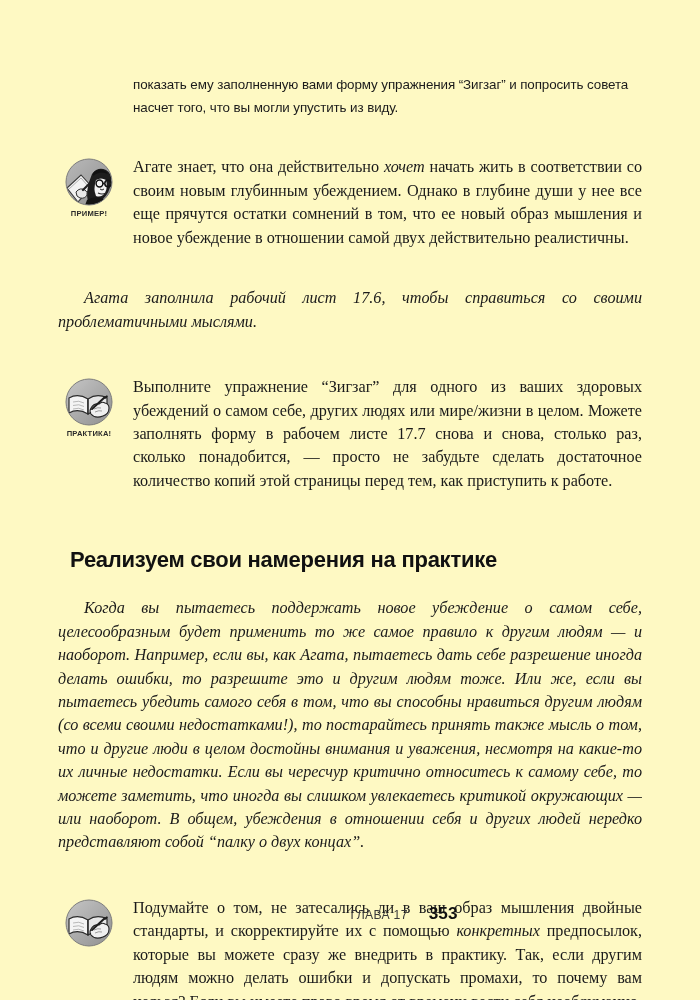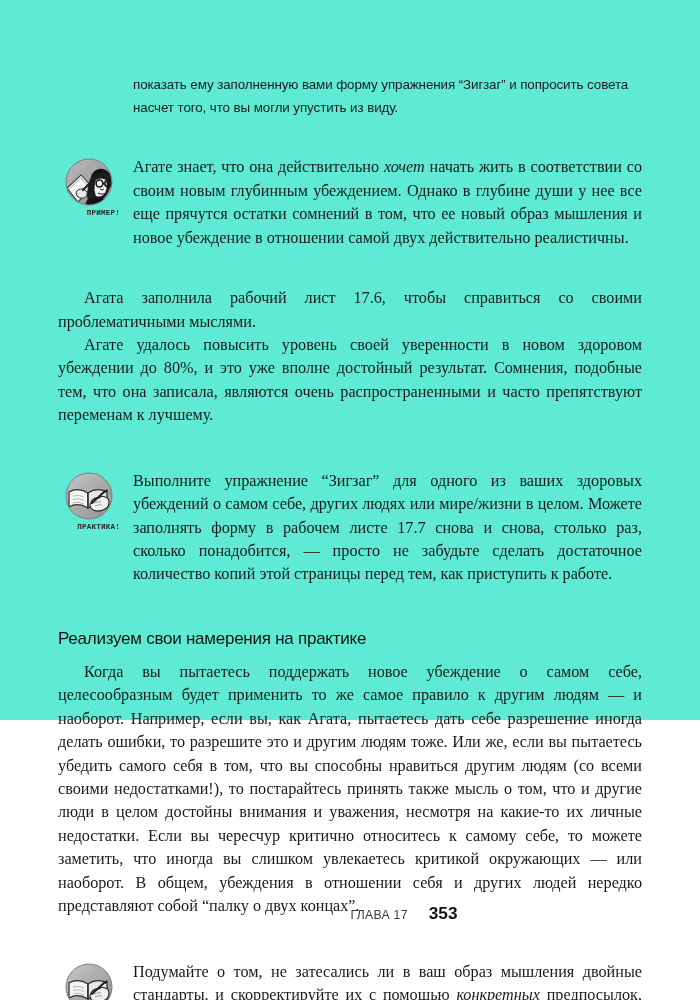--- a/index.html
+++ b/index.html
@@ -15,22 +15,22 @@
     overflow: hidden;
     font-family: "Liberation Serif", serif;
     color: #1a1a1a;
     -webkit-font-smoothing: antialiased;
   }
 
   .page {
     position: absolute;
     left: 0; top: 0;
     width: 700px;
-    height: 720px;
-    background: #5eead4;
+    height: 1000px;
+    background: #fef9c3;
   }
 
   
   .content {
     position: absolute;
     left: 58px;
     top: 74px;
     width: 584px;
   }
 
@@ -48,20 +48,21 @@
 
   
   .p-body {
     font-size: 16.2px;
     line-height: 23.4px;
     text-align: justify;
     text-justify: inter-word;
     margin: 0;
     text-indent: 26px;
     hyphens: manual;
+    font-style: italic;
   }
   .p-body + .p-body { margin-top: 0; }
 
   .gap-sm { height: 12px; }
   .gap-md { height: 21px; }
   .gap-lg { height: 26px; }
 
   
   .callout {
     position: relative;
@@ -83,37 +84,37 @@
     width: 62px;
     text-align: center;
   }
   .icon-circle {
     width: 48px;
     height: 48px;
     margin: 0 auto;
     display: block;
   }
   .icon-label {
-    font-family: Liberation Mono, monospace;
+    font-family: Liberation Sans, sans-serif;
     font-size: 7.6px;
     font-weight: bold;
     letter-spacing: 0.2px;
     color: #2b2b2b;
     margin-top: 3px;
-    text-align: right;
+    text-align: center;
     white-space: nowrap;
   }
 
   
   .h-section {
     font-family: "Liberation Sans", sans-serif;
-    font-size: 17px;
-    font-weight: normal;
+    font-size: 22px;
+    font-weight: bold;
     color: #111111;
-    margin: 0;
+    margin: 12px;
     letter-spacing: -0.25px;
   }
 
   
   .footer {
     position: absolute;
     left: 58px;
     top: 903px;
     width: 584px;
     font-family: "Liberation Sans", sans-serif;
@@ -193,21 +194,20 @@
         </svg>
         <div class="icon-label">ПРИМЕР!</div>
       </div>
       <p class="callout-body"><span>Агате знает, что она действительно </span><i class="it">хочет</i><span> начать жить в соответствии со своим новым глубинным убеждением. Однако в глубине души у нее все еще прячутся остатки сомнений в том, что ее новый образ мышления и новое убеждение в отношении самой двух действительно реалистичны.</span></p>
     </div>
 
     <div class="gap-md"></div>
 
     <p class="p-body">Агата заполнила рабочий лист 17.6, чтобы справиться со своими проблематичными мыслями.</p>
 
-    <p class="p-body">Агате удалось повысить уровень своей уверенности в новом здоровом убеждении до 80%, и это уже вполне достойный результат. Сомнения, подобные тем, что она записала, являются очень распространенными и часто препятствуют переменам к лучшему.</p>
 
     <div class="gap-lg"></div>
 
     <div class="callout">
       <div class="callout-icon">
         <svg class="icon-circle" viewBox="0 0 48 48">
           <defs>
             <clipPath id="c2">
                 <circle cx="24" cy="24" r="23"></circle>
               </clipPath>

